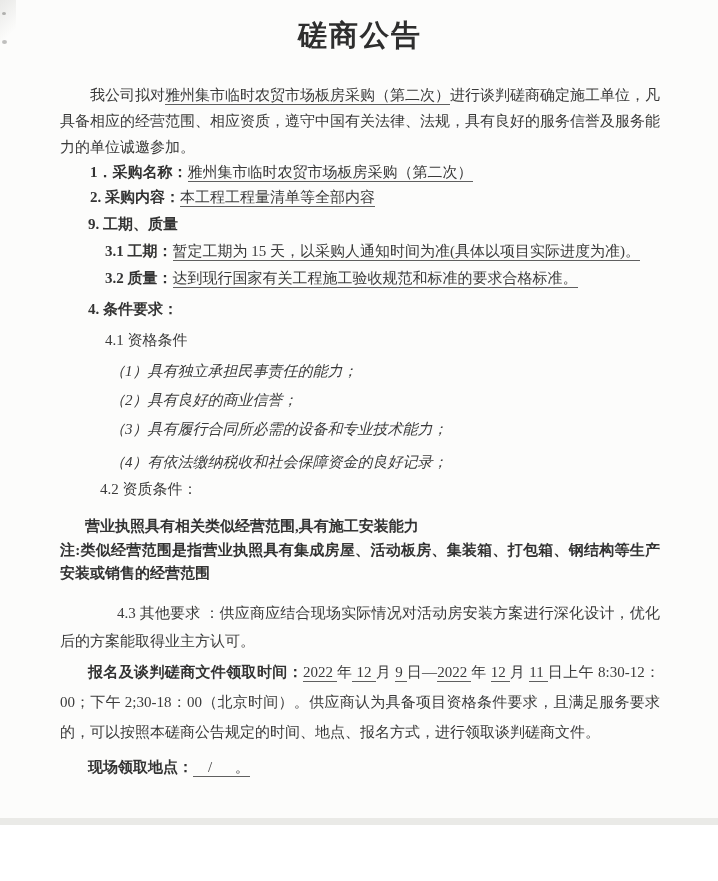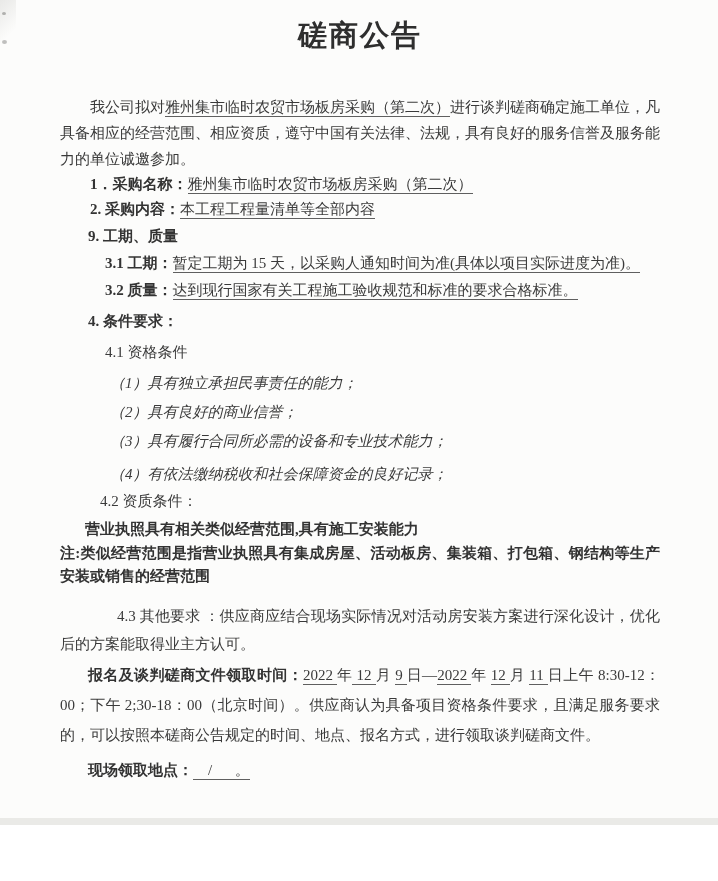--- a/index.html
+++ b/index.html
@@ -22,37 +22,37 @@
     font-size:29px;
     font-weight:bold;
     text-align:center;
     letter-spacing:2px;
     line-height:42px;
     color:#2e2e2e;
   }
   .b{font-weight:bold;color:#333;}
   .u{border-bottom:1px solid #5f5f5f;padding-bottom:1px;}
   .jus{text-align:justify;}
-  .intro{margin-top:38px;line-height:26px;text-indent:30px;}
+  .intro{margin-top:26px;line-height:26px;text-indent:30px;}
   .line-name{margin-top:0;line-height:25px;margin-left:30px;}
   .line-content{line-height:25px;margin-left:30px;}
   .sec3{margin-top:2px;line-height:25px;margin-left:28px;}
   .d31{margin-top:2px;line-height:25px;margin-left:45px;}
   .d32{margin-top:2px;line-height:25px;margin-left:45px;}
   .sec4{margin-top:6px;line-height:25px;margin-left:28px;}
   .q41{margin-top:8px;line-height:21px;margin-left:45px;}
   .pt{line-height:21px;margin-left:50px;font-style:italic;}
   .pt0{margin-top:10px;}
   .pt1{margin-top:8px;}
   .pt2{margin-top:8px;}
   .pt3{margin-top:12px;}
   .pt4{margin-top:8px;line-height:28px;margin-left:0;text-indent:50px;}
   .pt5{margin-top:6px;}
   .q42{margin-top:6px;line-height:21px;margin-left:40px;}
-  .req{margin-top:7px;line-height:21px;margin-left:25px;font-weight:bold;color:#333;}
+  .req{margin-top:16px;line-height:21px;margin-left:25px;font-weight:bold;color:#333;}
   .note{margin-top:2px;line-height:23px;font-weight:bold;color:#333;}
   .other{margin-top:14px;line-height:28px;text-indent:57px;}
   .signup{margin-top:2px;line-height:30px;text-indent:28px;white-space:pre-wrap;}
   .sec5{margin-top:2px;line-height:21px;margin-left:28px;font-weight:bold;color:#333;}
   .pickup{margin-top:10px;line-height:21px;margin-left:28px;white-space:pre;}
   .scan-strip{
     position:absolute;left:0;bottom:0;width:718px;height:7px;
     background:#eaeae7;
   }
   .corner-shade{

